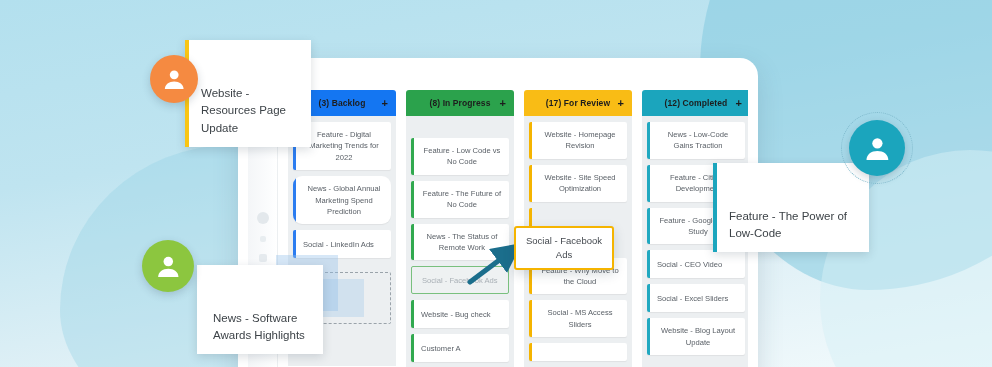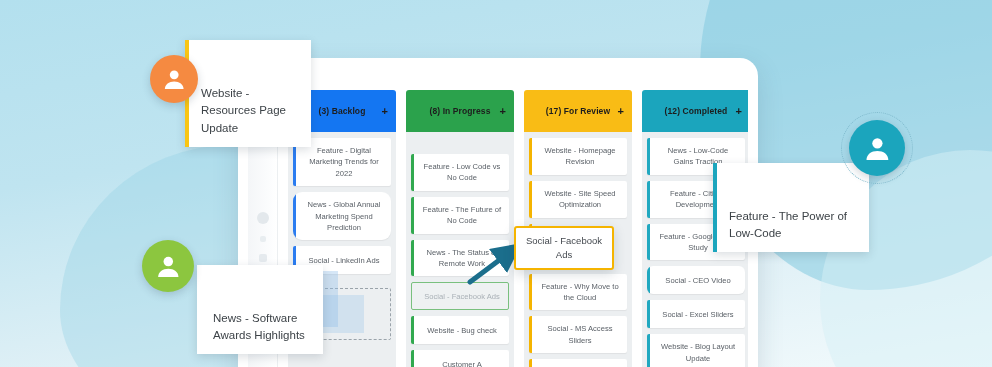--- a/index.html
+++ b/index.html
@@ -75,21 +75,21 @@
     position: absolute;
     left: 30px; top: 0; right: 0; bottom: 0;
     padding: 22px 0 0 10px;
     display: flex;
     gap: 10px;
   }
 
   .column { width: 108px; flex: 0 0 108px; position: relative; }
 
   .col-header {
-    height: 42px;
+    height: 26px;
     border-radius: 3px 3px 0 0;
     display: flex;
     align-items: center;
     justify-content: center;
     position: relative;
     color: #1d1d1d;
     font-size: 8.5px;
     font-weight: bold;
     letter-spacing: .1px;
   }
@@ -108,21 +108,21 @@
     border-radius: 2px;
     margin-bottom: 6px;
     padding: 7px 6px 7px 10px;
     position: relative;
     font-size: 7.6px;
     line-height: 1.5;
     color: #5a6067;
     text-align: center;
     box-shadow: 0 1px 1px rgba(0,0,0,0.06);
     min-height: 28px;
-    display: flex; align-items: center; justify-content: center;
+    display: flex; align-items: center; 
   }
   .card::before {
     content: "";
     position: absolute;
     left: 0; top: 0; bottom: 0; width: 3px;
     border-radius: 2px 0 0 2px;
   }
   .card.ghost {
     background: #eef1f2;
     color: #a9b0b6;
@@ -307,21 +307,21 @@
           <div class="col-body">
             <div class="card" style="--a: #20a8c0; background-image: linear-gradient(to right, rgb(32, 168, 192) 0px, rgb(32, 168, 192) 3px, transparent 3px);">
               <span>News - Low-Code Gains Traction</span>
             </div>
             <div class="card" style="--a: #20a8c0; background-image: linear-gradient(to right, rgb(32, 168, 192) 0px, rgb(32, 168, 192) 3px, transparent 3px);">
               <span>Feature - Citizen Development</span>
             </div>
             <div class="card" style="--a: #20a8c0; background-image: linear-gradient(to right, rgb(32, 168, 192) 0px, rgb(32, 168, 192) 3px, transparent 3px);">
               <span>Feature - Google Case Study</span>
             </div>
-            <div class="card" style="--a: #20a8c0; background-image: linear-gradient(to right, rgb(32, 168, 192) 0px, rgb(32, 168, 192) 3px, transparent 3px); border-radius: 6px;">
+            <div class="card" style="--a: #20a8c0; background-image: linear-gradient(to right, rgb(32, 168, 192) 0px, rgb(32, 168, 192) 3px, transparent 3px);">
               <span>Social - CEO Video</span>
             </div>
             <div class="card" style="--a: #20a8c0; background-image: linear-gradient(to right, rgb(32, 168, 192) 0px, rgb(32, 168, 192) 3px, transparent 3px);">
               <span>Social - Excel Sliders</span>
             </div>
             <div class="card" style="--a: #20a8c0; background-image: linear-gradient(to right, rgb(32, 168, 192) 0px, rgb(32, 168, 192) 3px, transparent 3px);">
               <span>Website - Blog Layout Update</span>
             </div>
           </div>
         </div>

